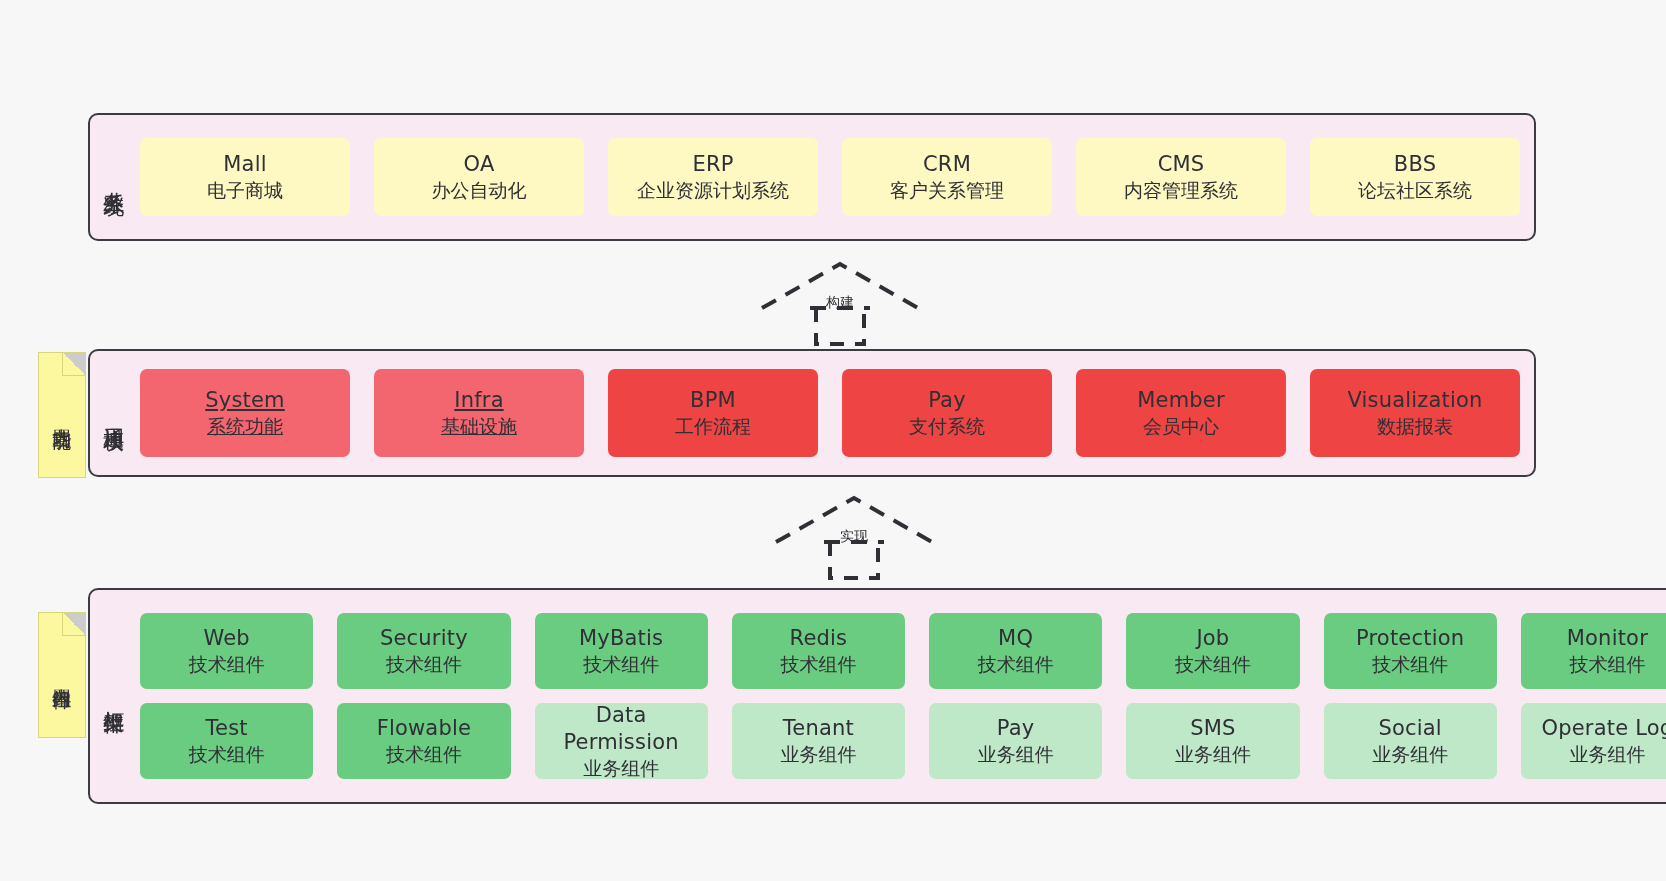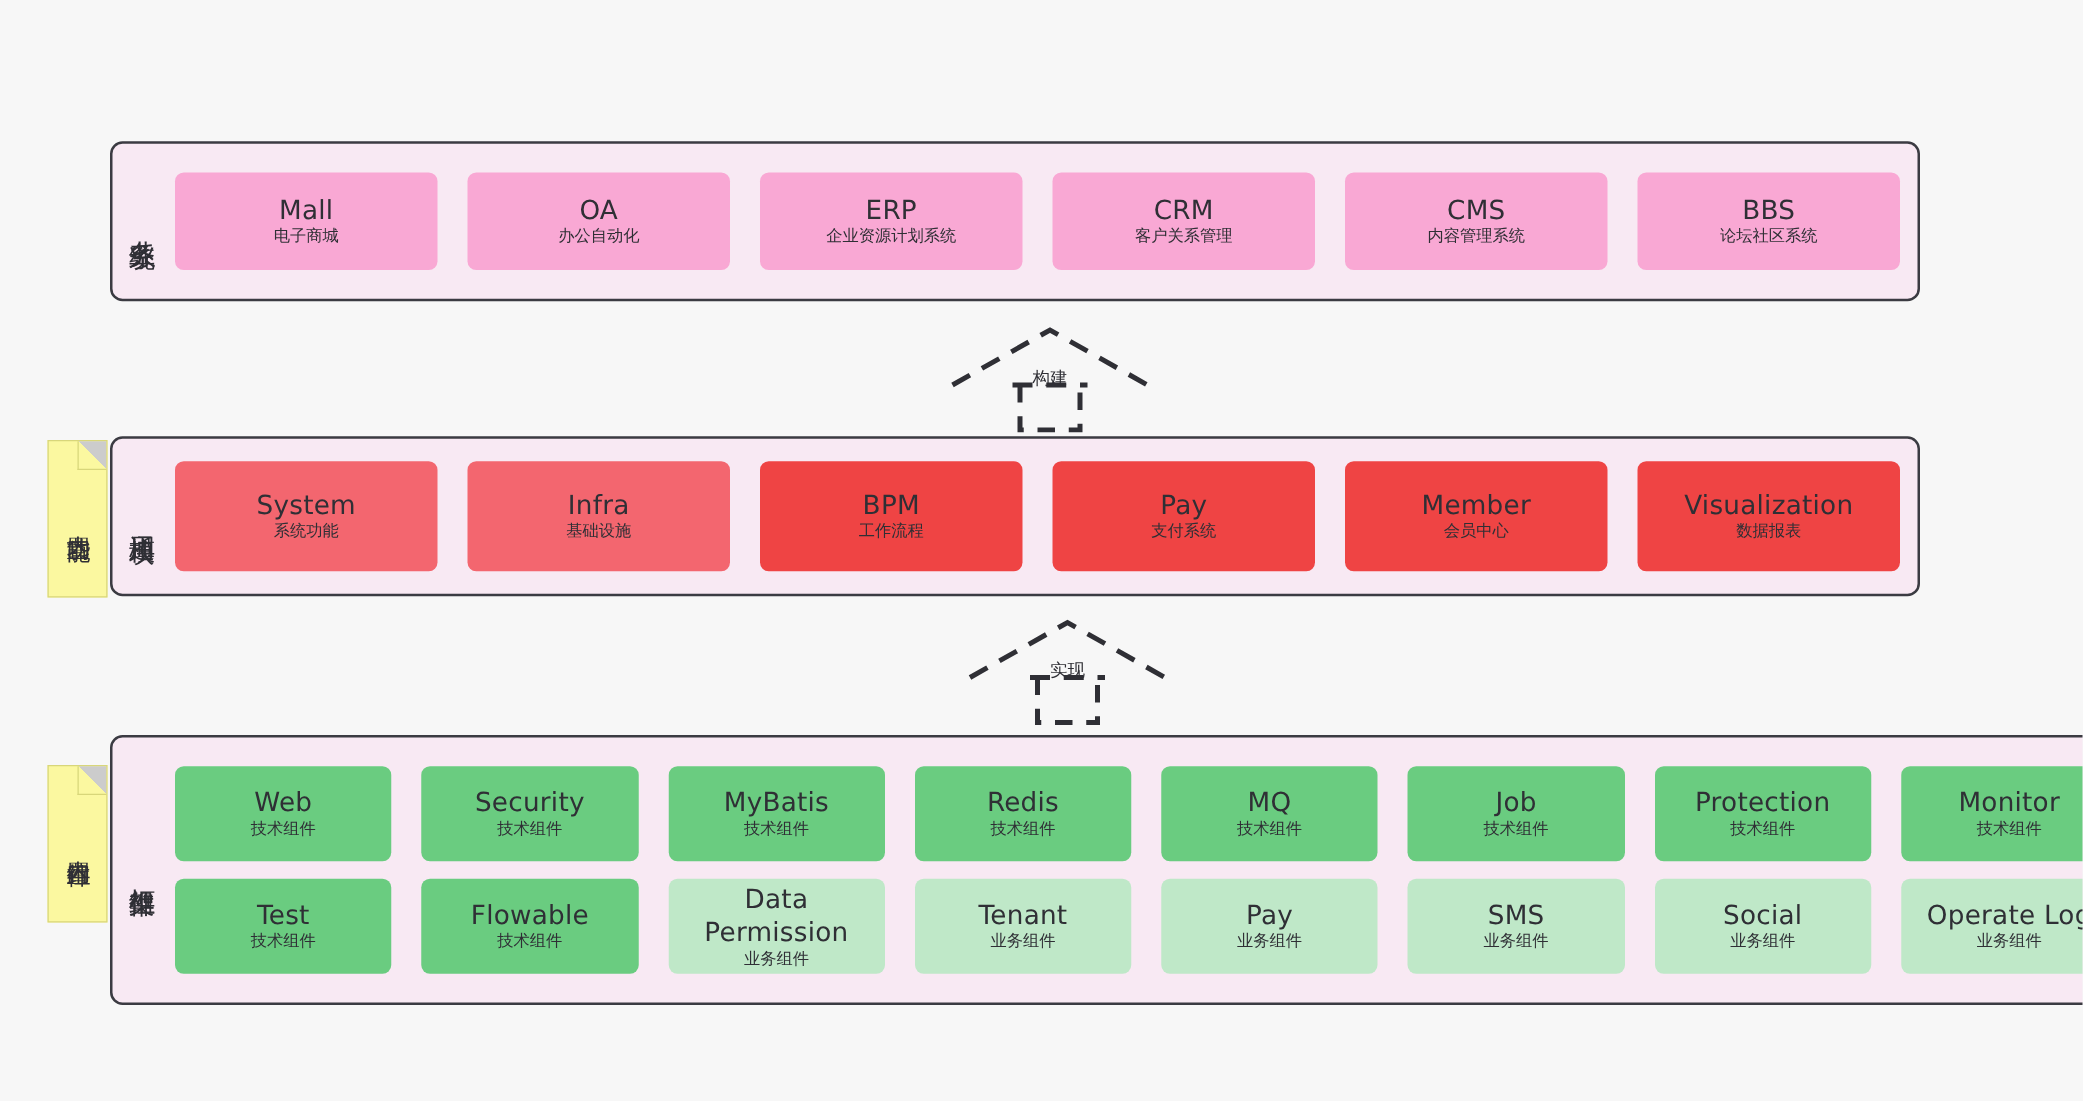--- a/index.html
+++ b/index.html
@@ -80,25 +80,25 @@
     line-height: 1.28;
     box-sizing: border-box;
     padding: 4px 6px;
     color: #2f2f35;
   }
   .box .t-en {
     font-size: 21px;
     letter-spacing: 0.2px;
   }
   .box .t-cn {
-    font-size: 13px;
-  }
-
-  .box.biz     { background: #f9a8d4; height: 78px; }
-  .box.mod-on  { background: #f3666f; height: 88px; }
+    font-size: 19px;
+  }
+
+  .box.biz     { background: #fef9c3; height: 78px; }
+  .box.mod-on  { background: #f3666f; height: 88px; text-decoration: underline; }
   .box.mod-off { background: #ef4444; height: 88px; }
   .box.tech    { background: #6acc80; height: 76px; }
   .box.buss    { background: #bfe8c8; height: 76px; }
 
   
   #layer-business  { left: 88px;  top: 113px; width: 1448px; height: 128px; }
   #layer-modules   { left: 88px;  top: 349px; width: 1448px; height: 128px; }
   #layer-framework { left: 88px;  top: 588px; width: 1624px; height: 216px; }
 
   #layer-framework .layer-body { padding-right: 16px; }

